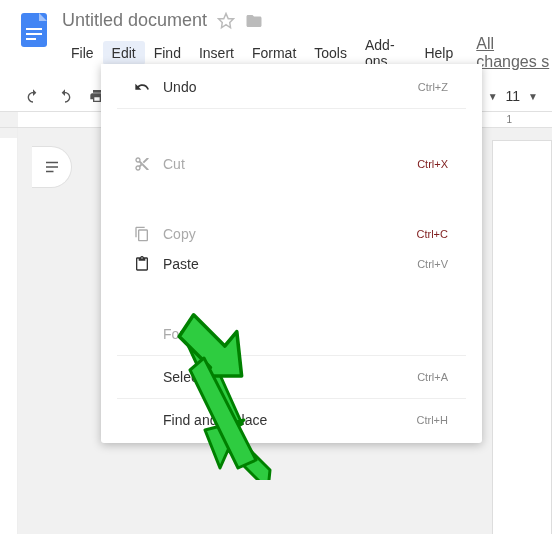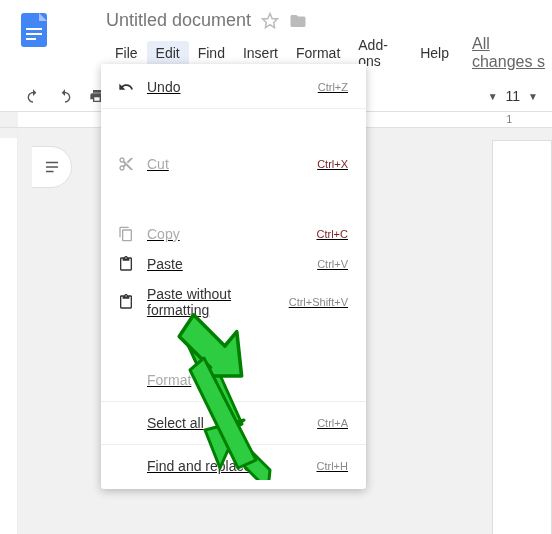--- a/index.html
+++ b/index.html
@@ -8,21 +8,20 @@
     background: #fff;
     width: 552px;
     height: 534px;
     overflow: hidden;
     position: relative;
   }
   .header {
     display: flex;
     align-items: flex-start;
     padding: 8px 0 0 0;
-    gap: 44px;
   }
   .docs-logo {
     width: 40px;
     height: 40px;
     margin: 2px 8px 0 14px;
     flex-shrink: 0;
   }
   .header-content { flex: 1; }
   .title-row {
     display: flex;
@@ -116,27 +115,26 @@
     background:#fff;
     border:1px solid #e0e0e0;
     border-left:none;
     border-radius: 0 22px 22px 0;
     display:flex; align-items:center; justify-content:center;
     color:#555;
   }
   .dropdown {
     position:absolute;
     left:101px; top:64px;
-    width: 265px;
+    width: 381px;
     background:#fff;
     box-shadow: 0 2px 10px rgba(0,0,0,0.25);
     border-radius: 0 0 3px 3px;
-    padding: 8px 0;
+    padding: 8px 16px;
     z-index: 10;
-    text-decoration: underline;
   }
   .dd-item {
     display:flex;
     align-items:center;
     padding: 7px 18px 7px 14px;
     font-size: 14px;
     color:#333;
     cursor:pointer;
   }
   .dd-item.disabled { color:#aaa; cursor:default;margin-top:40px; }
@@ -178,20 +176,21 @@
             <path d="M10 4H4c-1.1 0-2 .9-2 2v12c0 1.1.9 2 2 2h16c1.1 0 2-.9 2-2V8c0-1.1-.9-2-2-2h-8l-2-2z"></path>
           </svg>
       </span>
     </div>
     <div class="menubar">
       <span class="menu-item">File</span>
       <span class="menu-item active">Edit</span>
       <span class="menu-item">Find</span>
       <span class="menu-item">Insert</span>
       <span class="menu-item">Format</span>
+      <span class="menu-item">Tools</span>
       <span class="menu-item">Add-ons</span>
       <span class="menu-item">Help</span>
       <span class="all-changes">All changes s</span>
     </div>
   </div>
 </div>
 
 <div class="toolbar">
   <span class="tb-icon">
       <svg width="16" height="16" viewBox="0 0 24 24" fill="#555">
@@ -264,29 +263,20 @@
     </div>
     <div class="dd-item">
       <span class="dd-icon">
         <svg width="16" height="16" viewBox="0 0 24 24" fill="currentColor">
           <path d="M19 2h-4.18C14.4.84 13.3 0 12 0c-1.3 0-2.4.84-2.82 2H5c-1.1 0-2 .9-2 2v16c0 1.1.9 2 2 2h14c1.1 0 2-.9 2-2V4c0-1.1-.9-2-2-2zm-7 0c.55 0 1 .45 1 1s-.45 1-1 1-1-.45-1-1 .45-1 1-1zm7 18H5V4h2v3h10V4h2v16z"></path>
         </svg>
       </span>
       <span class="dd-label">Paste</span>
       <span class="dd-shortcut">Ctrl+V</span>
     </div>
-    <div class="dd-item">
-      <span class="dd-icon">
-        <svg width="16" height="16" viewBox="0 0 24 24" fill="currentColor">
-          <path d="M19 2h-4.18C14.4.84 13.3 0 12 0c-1.3 0-2.4.84-2.82 2H5c-1.1 0-2 .9-2 2v16c0 1.1.9 2 2 2h14c1.1 0 2-.9 2-2V4c0-1.1-.9-2-2-2zm-7 0c.55 0 1 .45 1 1s-.45 1-1 1-1-.45-1-1 .45-1 1-1zm7 18H5V4h2v3h10V4h2v16z"></path>
-        </svg>
-      </span>
-      <span class="dd-label">Paste without formatting</span>
-      <span class="dd-shortcut">Ctrl+Shift+V</span>
-    </div>
     <div class="dd-item disabled">
       <span class="dd-icon"></span>
       <span class="dd-label">Format</span>
       <span class="dd-shortcut"></span>
     </div>
     <div class="dd-sep"></div>
     <div class="dd-item">
       <span class="dd-icon"></span>
       <span class="dd-label">Select all</span>
       <span class="dd-shortcut">Ctrl+A</span>

